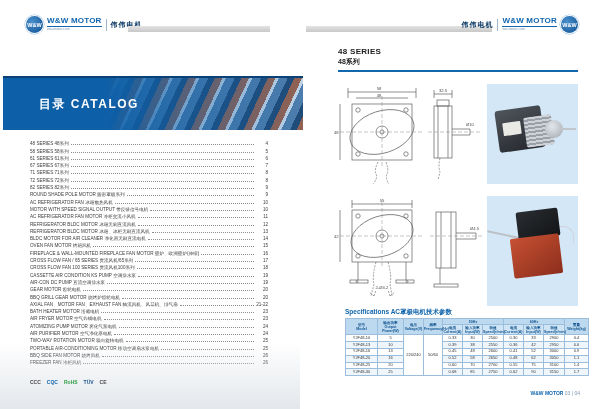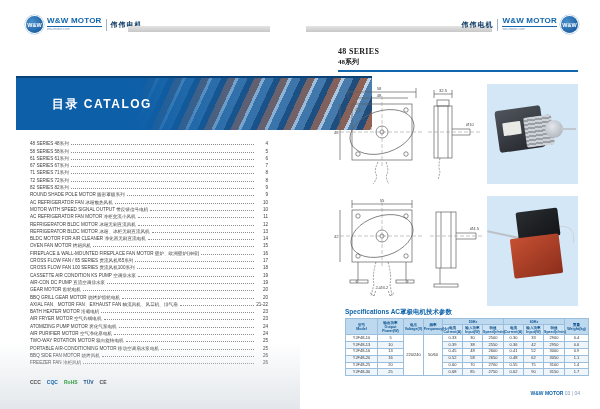--- a/index.html
+++ b/index.html
@@ -13,21 +13,21 @@
         color:#fff;font-size:5.5px;font-weight:bold;display:flex;align-items:center;justify-content:center;
         box-shadow:0 0 0 1px #fff,0 0 0 1.5px #9cc0e0;}
   .brandblk{display:flex;flex-direction:column;line-height:1;}
   .brand-en{color:#1266ad;font-weight:bold;font-size:8px;letter-spacing:.2px;border-bottom:1px solid #1266ad;padding-bottom:1px;}
   .brand-tag{font-size:3.5px;color:#7d96b2;margin-top:1px;}
   .vbar{width:1px;height:12px;background:#9db4ca;}
   .brand-cn{font-size:7px;font-weight:bold;color:#0d3a66;letter-spacing:1px;}
   .graybar{height:6px;background:linear-gradient(#e3e3e3,#c8c8c8);}
 
   
-  .banner{left:16px;top:76px;width:356px;height:52px;border-top:2px solid #0a4277;
+  .banner{left:3px;top:76px;width:300px;height:52px;border-top:2px solid #0a4277;
           background:
             linear-gradient(90deg,#0d5fa8 0%,#0d5fa8 34%,rgba(13,95,168,.55) 60%,rgba(13,95,168,.18) 100%),
             repeating-linear-gradient(115deg,#b0623f 0 7px,#e8eef5 7px 10px,#5b84ad 10px 18px,#24476e 18px 24px);}
   .banner-title{position:absolute;left:36px;top:18px;color:#fff;font-size:12px;font-weight:bold;letter-spacing:1.5px;}
 
   .toc{left:30px;top:139px;width:238px;}
   .toc-row{display:flex;align-items:flex-end;height:7.3px;font-size:4.6px;color:#3c3c3c;}
   .toc-label{white-space:nowrap;overflow:hidden;}
   .toc-dots{flex:1;border-bottom:1px dotted #8c8c8c;margin:0 2px 1px 2px;min-width:4px;}
   .toc-page{min-width:12px;text-align:right;}
@@ -261,21 +261,21 @@
 
   <div class="abs fade-photo"></div>
   <div class="abs certs">
       <span style="color: rgb(74, 74, 74);">CCC</span>
       <span style="color: rgb(18, 102, 173);">CQC</span>
       <span style="color: rgb(46, 158, 68);">RoHS</span>
       <span style="color: rgb(23, 80, 142);">TÜV</span>
       <span style="color: rgb(74, 74, 74);">CE</span>
     </div>
 
-  <div class="abs" style="left:338px;top:47px;font-family:Liberation Serif, serif;">
+  <div class="abs" style="left:338px;top:47px;">
     <div class="series-en">48 SERIES</div>
     <div class="series-cn">48系列</div>
   </div>
   <div class="abs series-rule"></div>
 
   <svg class="abs draw" style="left:328px;top:82px;" width="158" height="108" viewBox="0 0 158 108">
     <line x1="20" y1="10" x2="88" y2="10"></line>
       <line x1="20" y1="6" x2="20" y2="16"></line>
       <line x1="88" y1="6" x2="88" y2="16"></line>
     <text x="51" y="8" text-anchor="middle">58</text>

